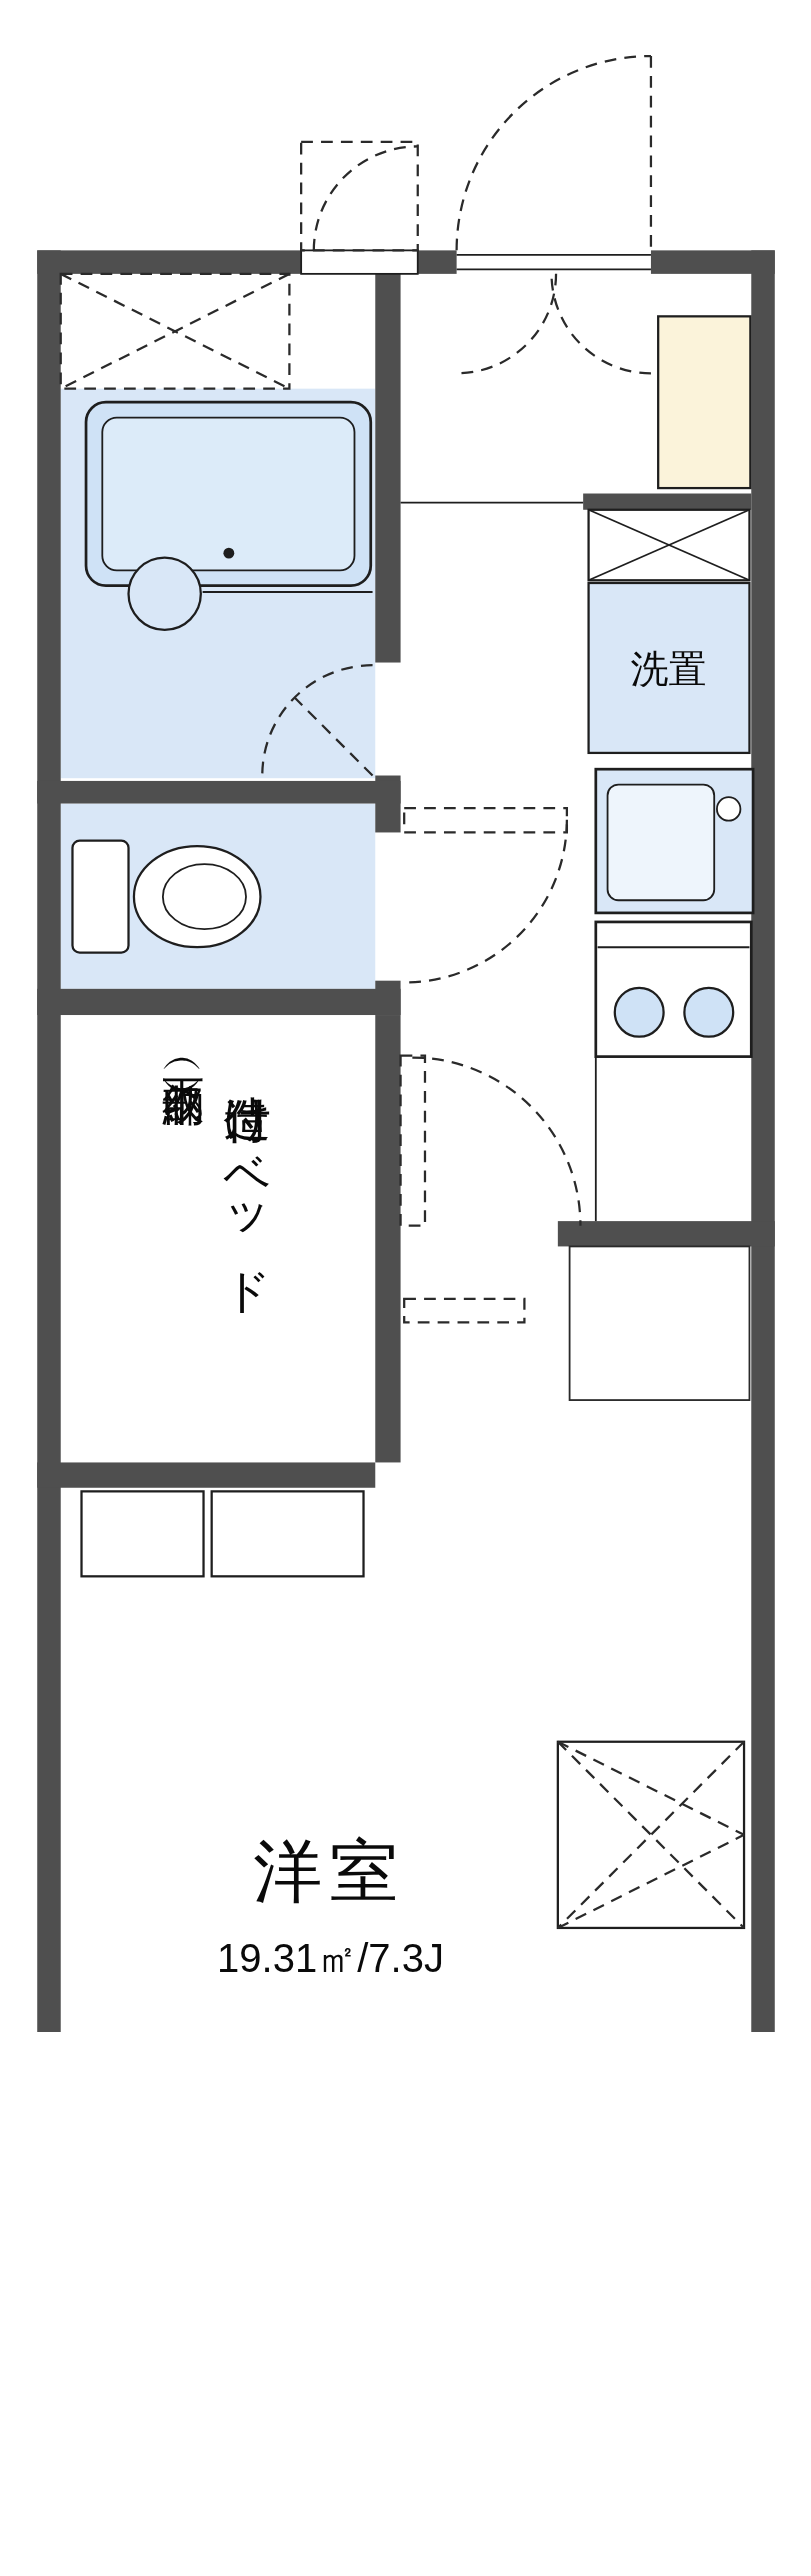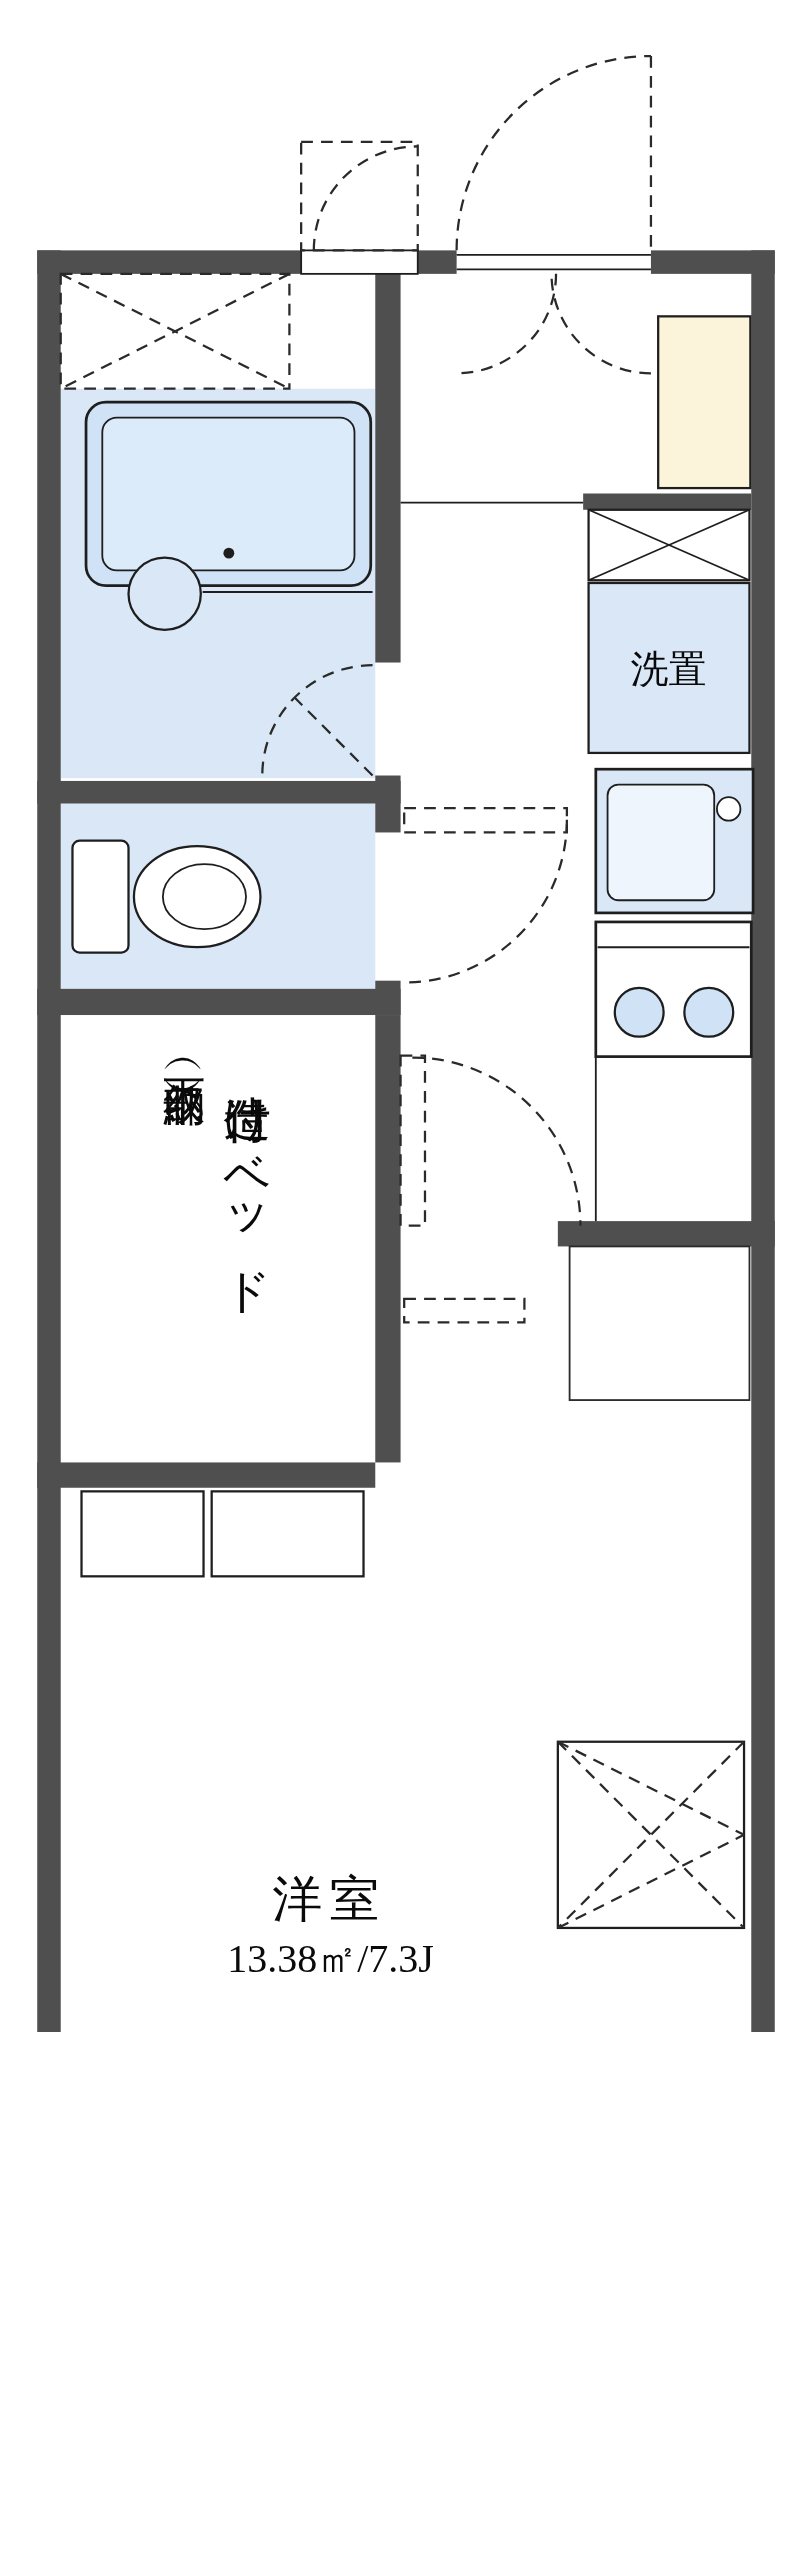--- a/index.html
+++ b/index.html
@@ -1,25 +1,25 @@
 <!DOCTYPE html>
 <html style="font-size:14.5px"><head>
 <meta charset="utf-8">
 <style>
   html,body{margin:0;padding:0;background:#ffffff;}
   .plan{position:relative;width:812px;height:2032px;background:#ffffff;
-        font-family:Liberation Serif, serif;color:#0a0a0a;overflow:hidden;}
+        font-family:Liberation Sans, sans-serif;color:#0a0a0a;overflow:hidden;}
   .plan svg{position:absolute;left:0;top:0;}
   .lbl{position:absolute;color:#0a0a0a;white-space:nowrap;}
   .lbl.center{text-align:center;}
   .v{writing-mode:vertical-rl;text-orientation:mixed;line-height:1.08;}
   .washer-lbl{left:588px;top:644px;width:161px;font-size:38px;}
   .bed1-lbl{left:222px;top:1058px;font-size:47px;letter-spacing:3.6px;}
   .bed2-lbl{left:161px;top:1045px;font-size:42px;letter-spacing:1.8px;}
-  .room-lbl{left:185px;top:1826px;width:289px;font-size:50px;letter-spacing:7.2px;margin-top:40px;}
+  .room-lbl{left:185px;top:1826px;width:289px;font-size:69px;letter-spacing:7.2px;}
   .size-lbl{left:118px;top:1931px;width:425px;font-size:40px;}
   .aircon-lbl{left:85px;top:2175px;width:185px;font-size:24.4px;line-height:51px;}
 </style>
 </head>
 <body>
 
 <div class="plan">
 <svg width="812" height="2576" viewBox="0 0 898 2850">
 
   <g>
@@ -128,15 +128,15 @@
     <line x1="52" y1="2782" x2="845" y2="2782" stroke-width="3"></line>
     <line x1="52" y1="2744" x2="52" y2="2782" stroke-width="2.5"></line>
     <line x1="845" y1="2744" x2="845" y2="2782" stroke-width="2.5"></line>
   </g>
 </svg>
 
   <div class="lbl center washer-lbl">洗置</div>
   <div class="lbl v bed1-lbl">造付けベッド</div>
   <div class="lbl v bed2-lbl">（下部収納）</div>
   <div class="lbl center room-lbl">洋室</div>
-  <div class="lbl center size-lbl">13.38㎡/7.3J</div>
+  <div class="lbl center size-lbl">19.31㎡/7.3J</div>
 </div>
 
 
 </body></html>

